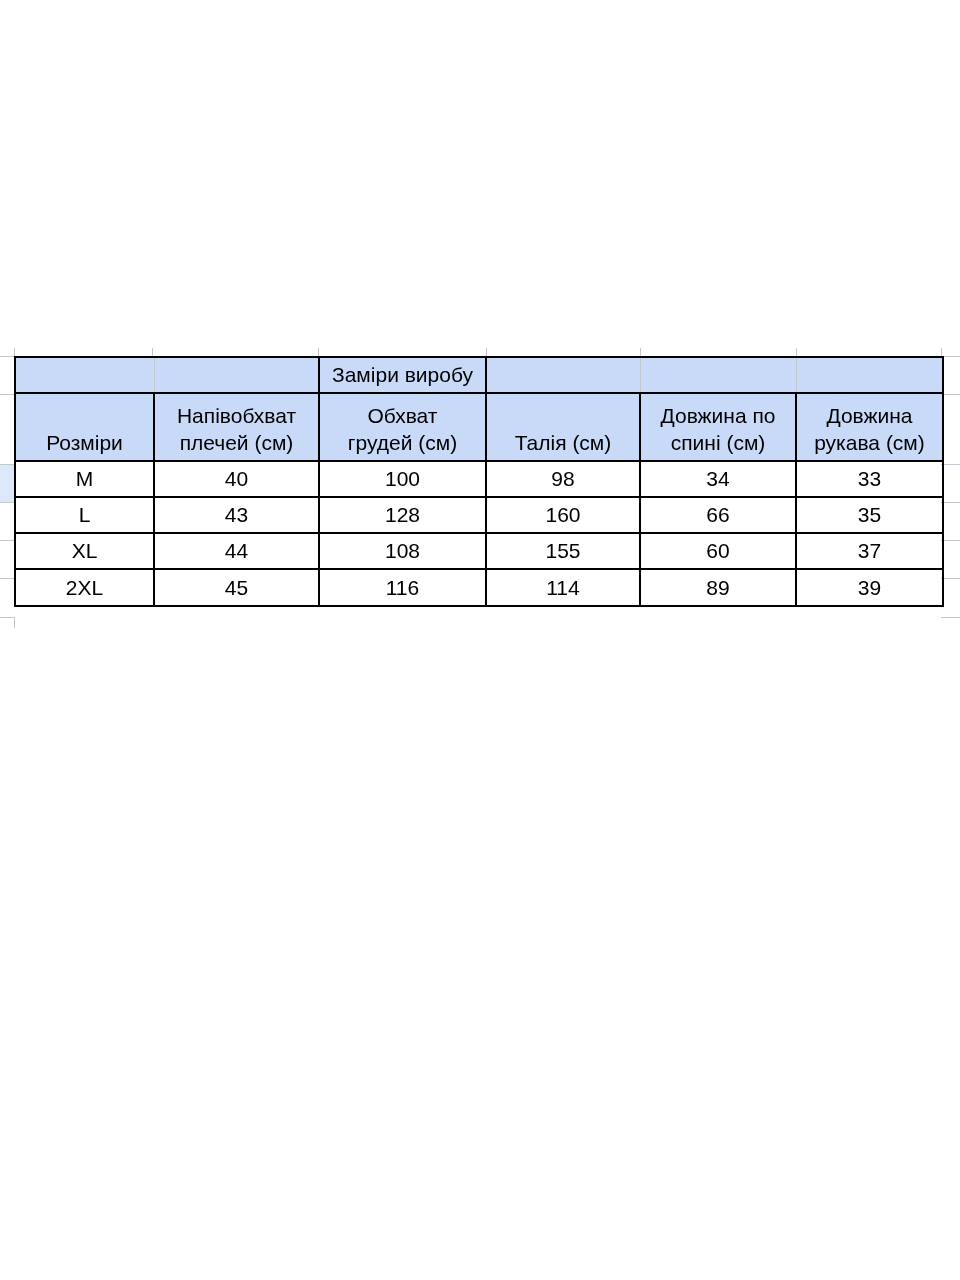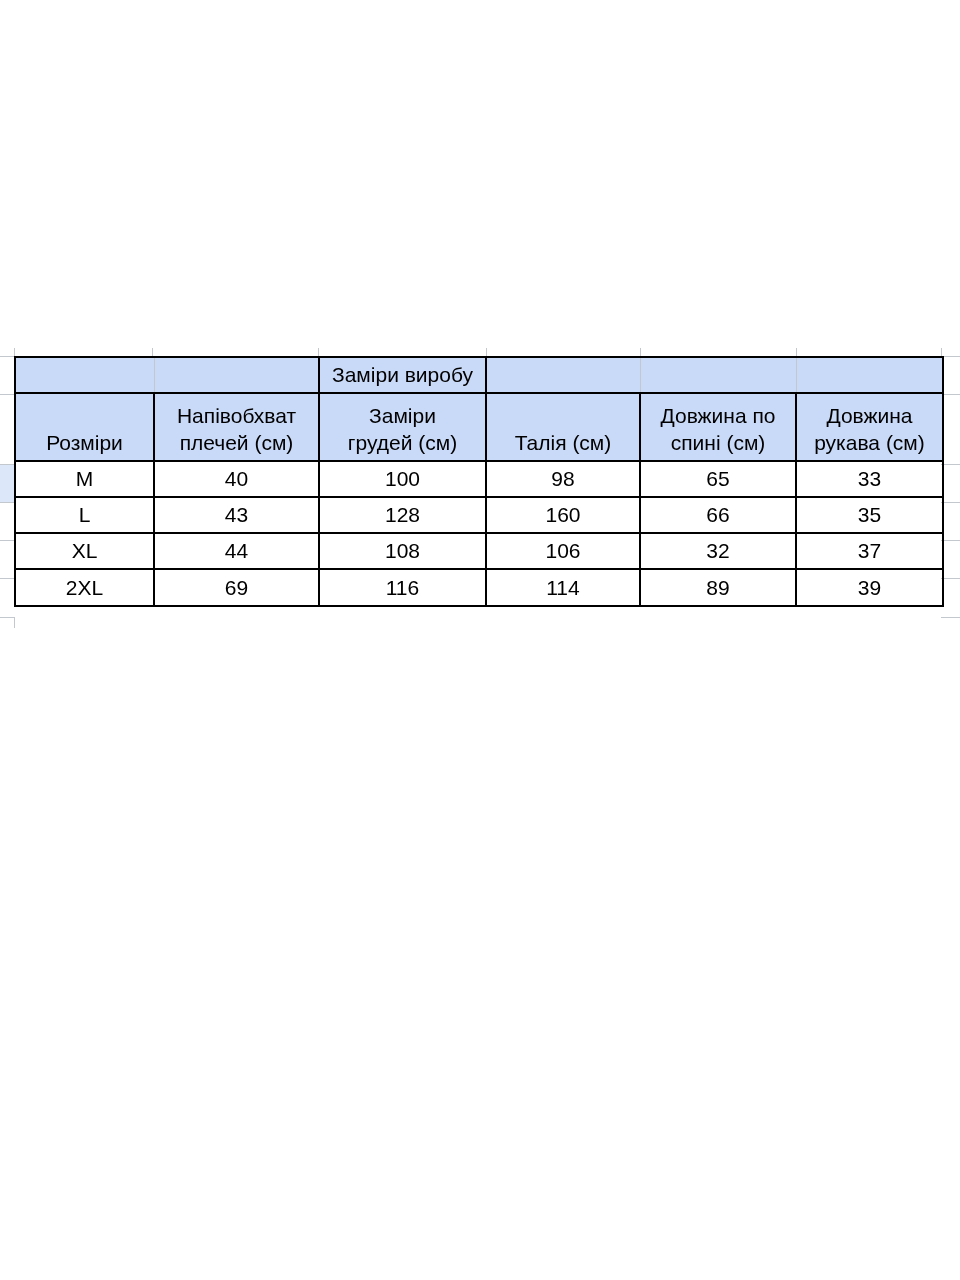--- a/index.html
+++ b/index.html
@@ -108,55 +108,55 @@
         <td></td>
         <td class="title-cell">Заміри виробу</td>
         <td></td>
         <td></td>
         <td></td>
       </tr>
       <tr class="head-row">
         <td>Розміри</td>
         <td>Напівобхват
 плечей (см)</td>
-        <td>Заміри
+        <td>Обхват
 грудей (см)</td>
         <td>Талія (см)</td>
         <td>Довжина по
 спині (см)</td>
         <td>Довжина
 рукава (см)</td>
       </tr>
       <tr class="data-row">
         <td>M</td>
         <td>40</td>
         <td>100</td>
         <td>98</td>
-        <td>65</td>
+        <td>34</td>
         <td>33</td>
       </tr>
       <tr class="data-row">
         <td>L</td>
         <td>43</td>
         <td>128</td>
         <td>160</td>
         <td>66</td>
         <td>35</td>
       </tr>
       <tr class="data-row">
         <td>XL</td>
         <td>44</td>
         <td>108</td>
-        <td>106</td>
-        <td>32</td>
+        <td>155</td>
+        <td>60</td>
         <td>37</td>
       </tr>
       <tr class="data-row">
         <td>2XL</td>
-        <td>69</td>
+        <td>45</td>
         <td>116</td>
         <td>114</td>
         <td>89</td>
         <td>39</td>
       </tr>
     </tbody>
   </table>
 
 </div>
 

